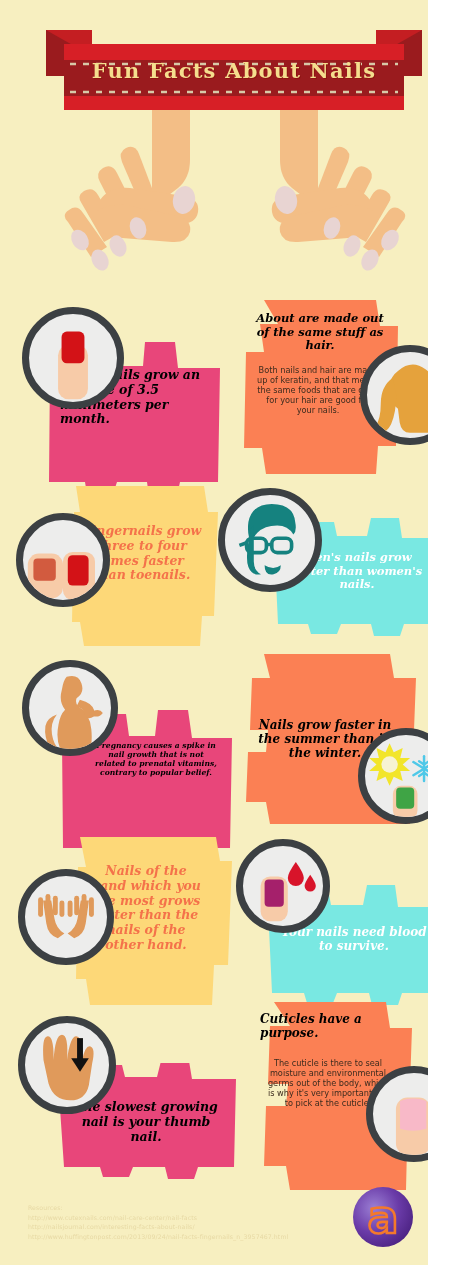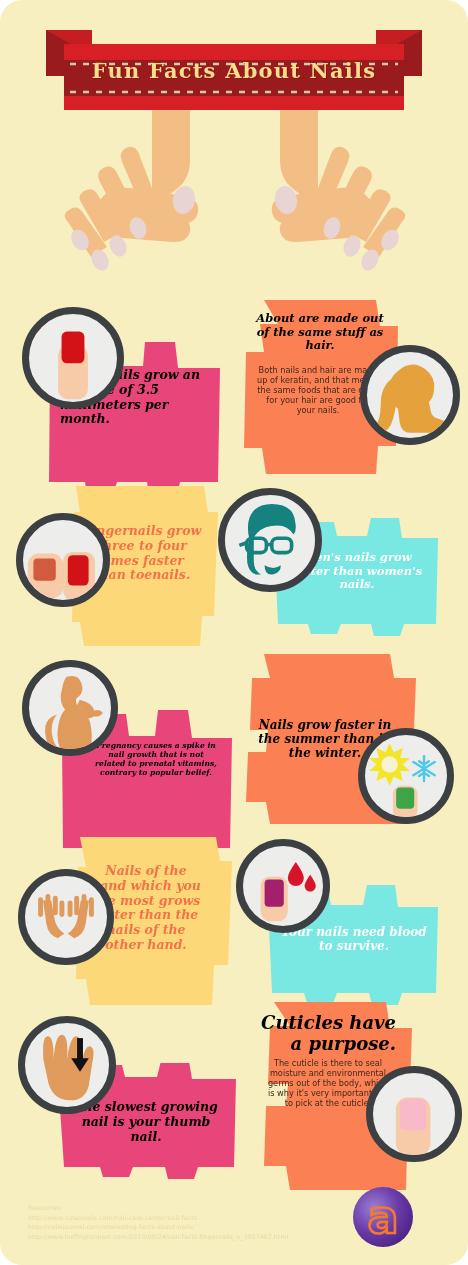--- a/index.html
+++ b/index.html
@@ -3,25 +3,24 @@
 <meta charset="utf-8">
 <title>Fun Facts About Nails</title>
 <style>
   html,body{margin:0;padding:0;}
   body{
     background:#ffffff;
     font-family:"Liberation Sans", sans-serif;
   }
   #infographic{
     position:relative;
-    width:468px;
+    width:428px;
     height:1265px;
     background:#F7EFC0;
     overflow:hidden;
-    border-radius:22px;
   }
   
   .hands{position:absolute;left:0;top:100px;width:468px;height:200px;}
   .hand{position:absolute;top:0;width:160px;height:200px;}
   .hand.left{left:60px;}
   .hand.right{left:250px;}
   
   .banner-wrap{position:absolute;left:0;top:18px;width:468px;height:105px;}
   .banner-title{
     position:absolute;left:0;top:40px;width:468px;
@@ -276,21 +275,21 @@
       <g fill="#111111">
         <rect x="62" y="18" width="7" height="26"></rect>
         <polygon points="55,42 76,42 65.5,58"></polygon>
       </g>
     </svg>
   </div>
 
   <svg class="blob" style="left:250px;top:1000px;width:166px;height:190px;" viewBox="0 0 166 190">
     <path d="M24 2 h112 l4 26 h22 l-2 58 h-22 l-2 20 h22 l-2 84 h-116 l-4 -24 h-22 l2 -60 h20 l2 -22 h-20 l2 -58 h20 z" fill="#FB8054"></path>
   </svg>
-  <div class="fact-text script" style="left:260px;top:1012px;width:136px;font-size:18px;text-align:right;">Cuticles have a purpose.</div>
+  <div class="fact-text script" style="left:260px;top:1012px;width:136px;font-size:12px;text-align:left;">Cuticles have a purpose.</div>
   <div class="fact-text plain" style="left:266px;top:1058px;width:124px;font-size:8.2px;text-align:center;color:#3C2B1E;">The cuticle is there to seal moisture and environmental germs out of the body, which is why it's very important not to pick at the cuticle.</div>
   <div class="circle-icon" style="left:366px;top:1066px;width:96px;height:96px;">
     <svg viewBox="0 0 100 100">
       <rect x="28" y="30" width="42" height="70" rx="14" fill="#F7CBA8"></rect>
       <path d="M33 34 q16 -6 32 0 l0 34 q-16 5 -32 0z" fill="#F8B9C8"></path>
     </svg>
   </div>
 
   <div class="resources">
     <div>Resources:</div>

